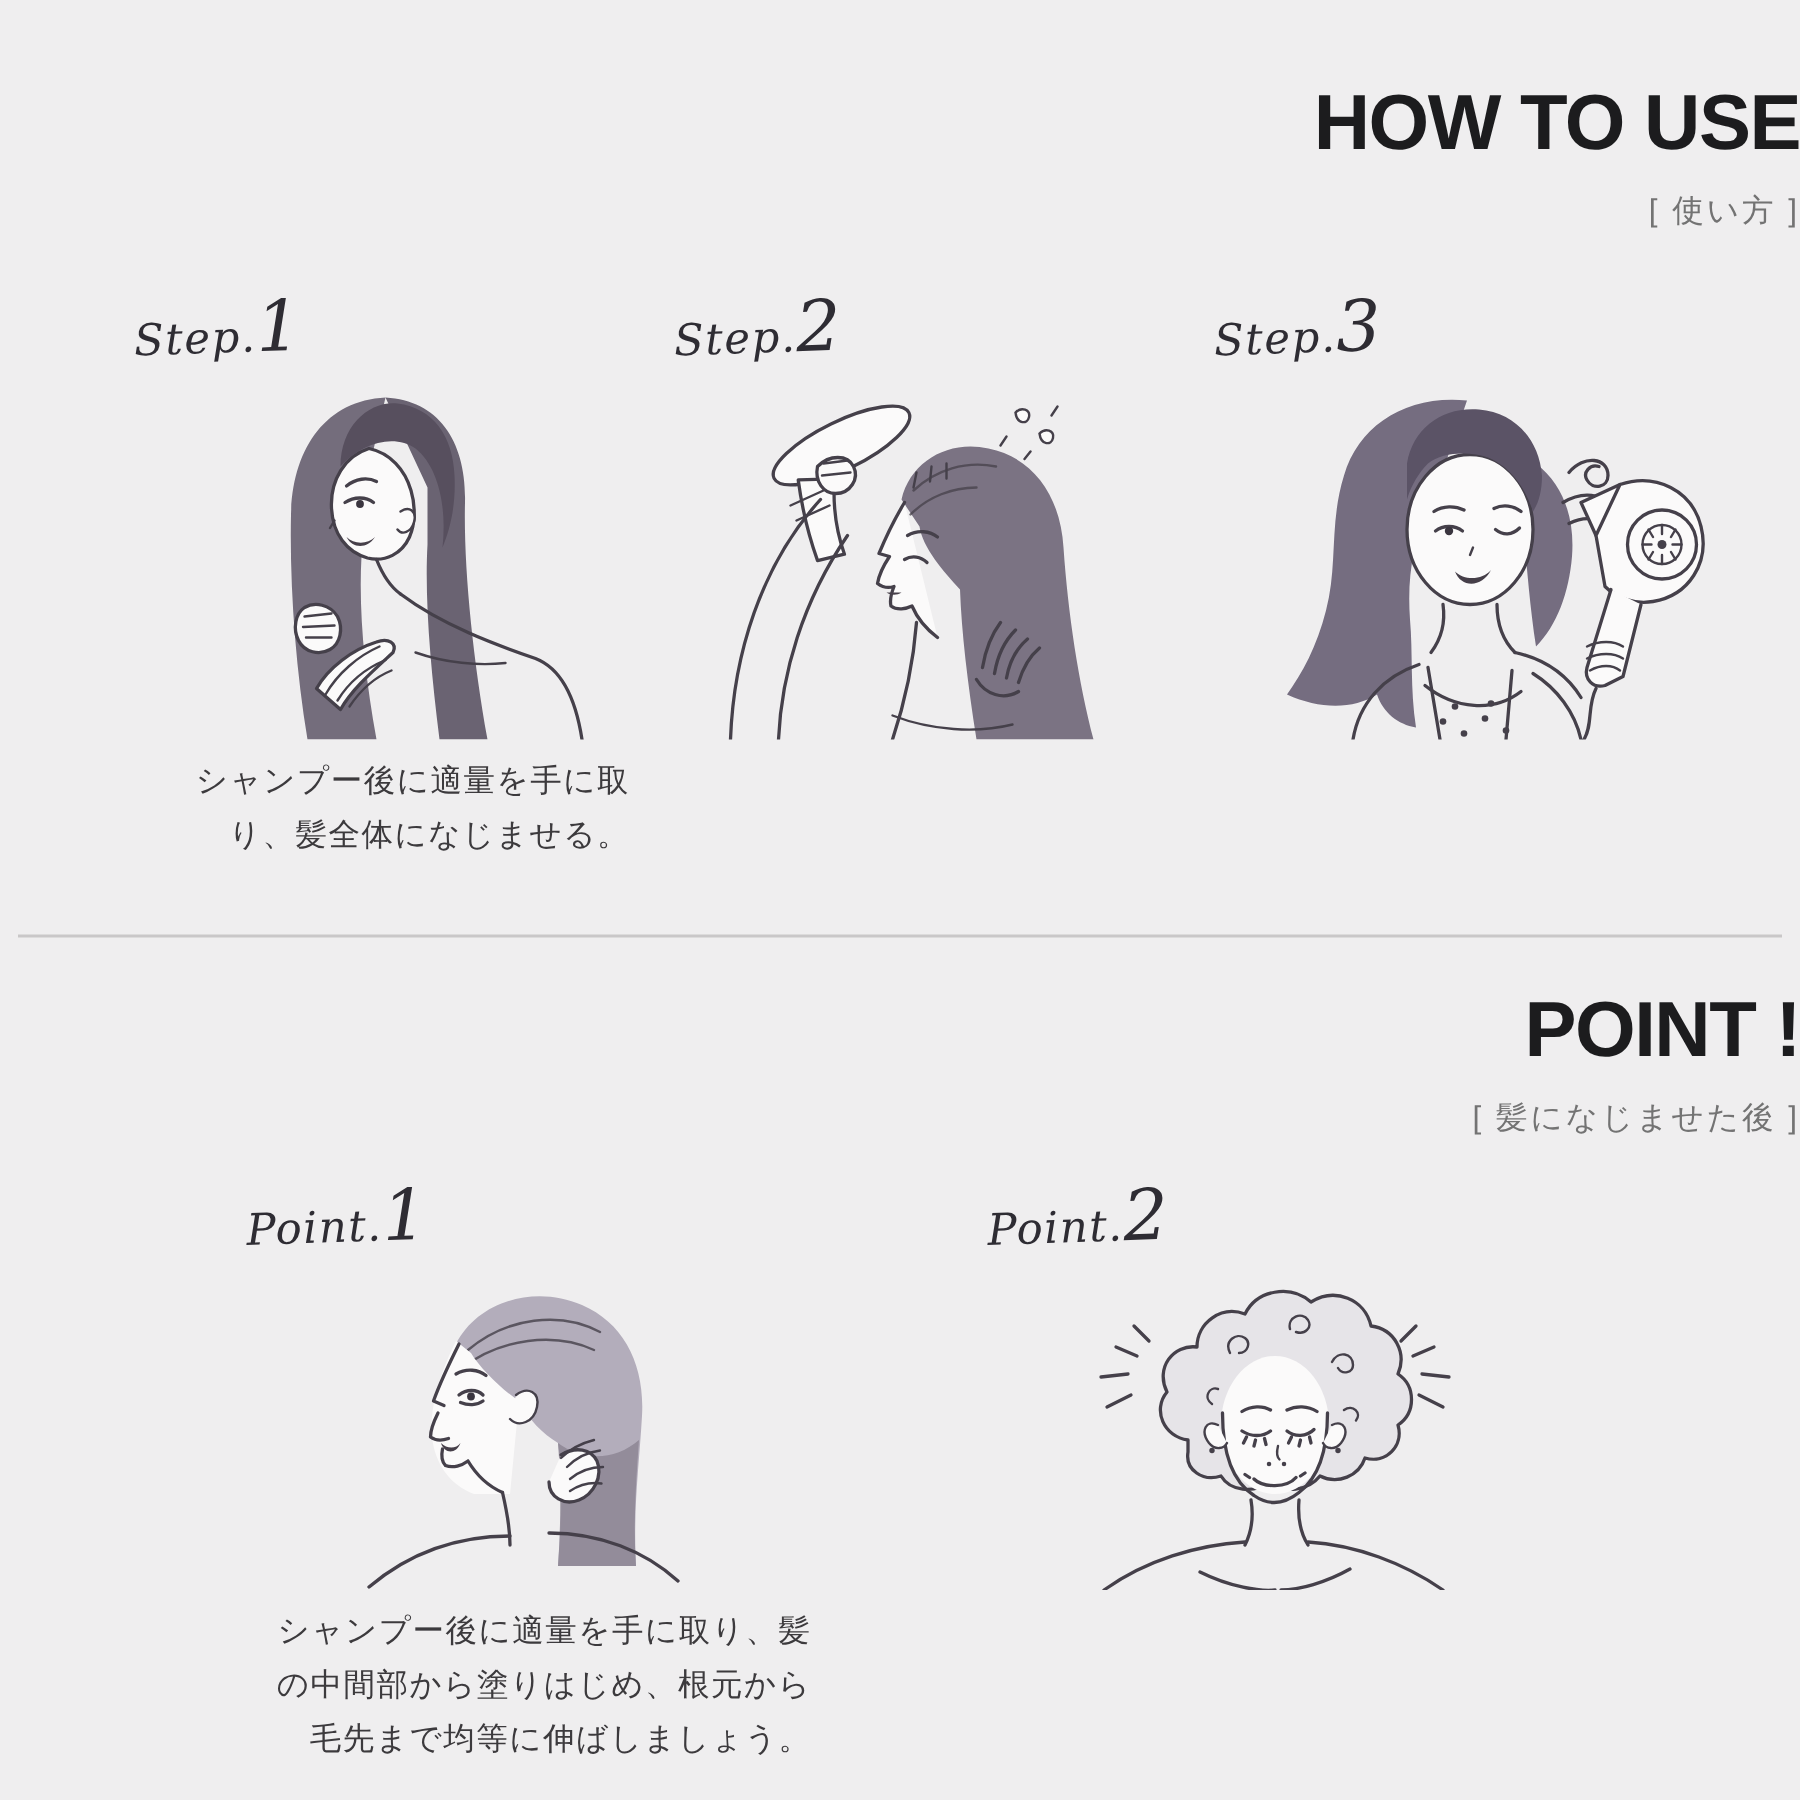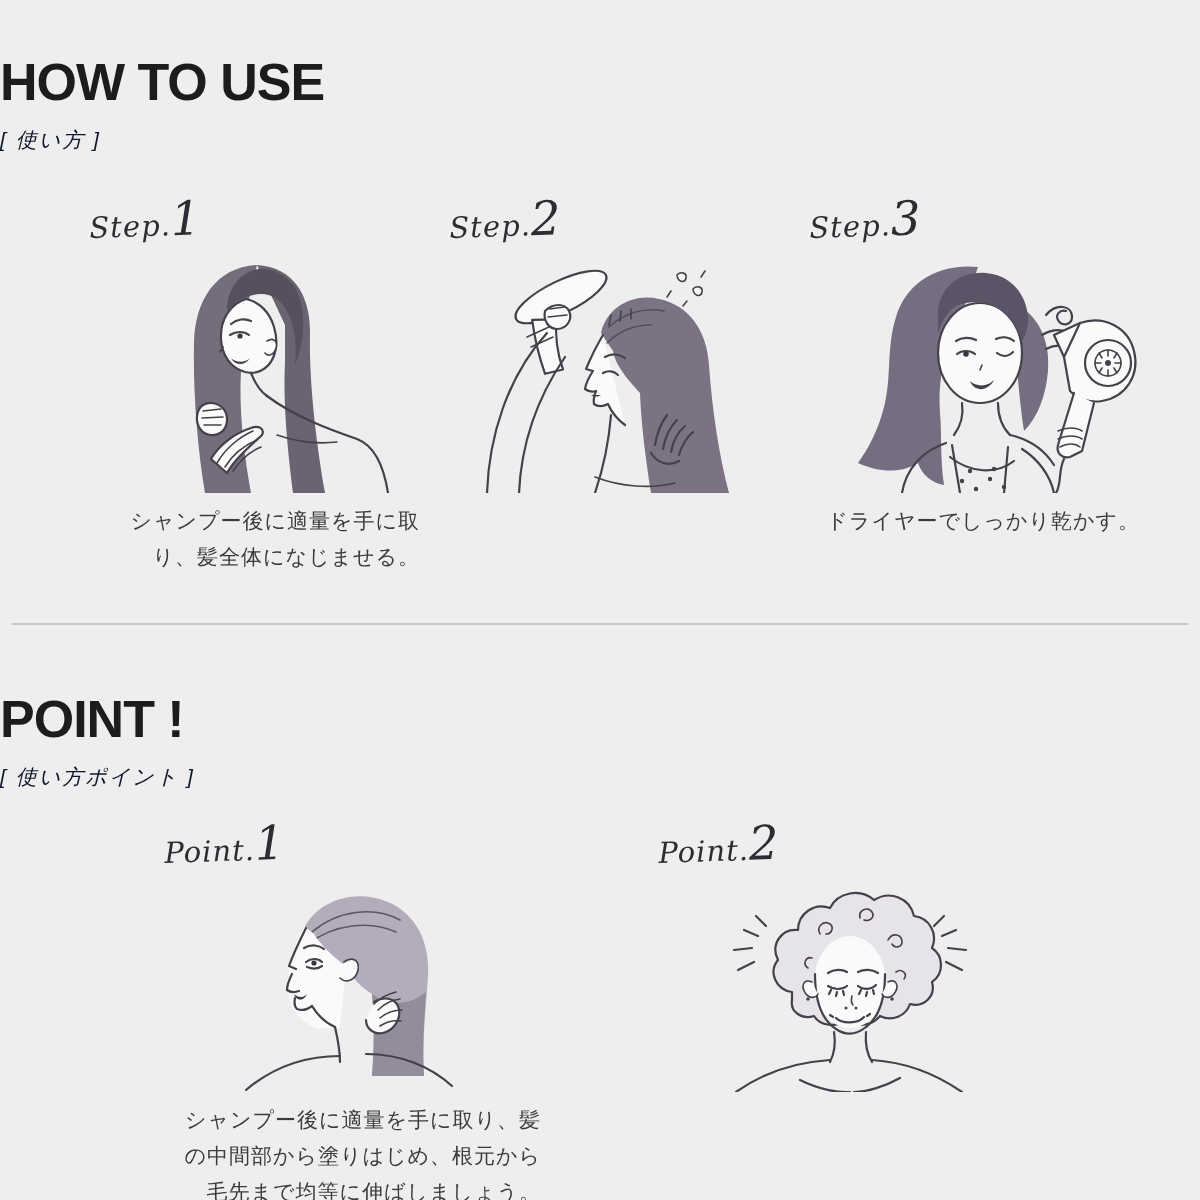--- a/index.html
+++ b/index.html
@@ -2,27 +2,27 @@
 <html><head>
 <meta charset="utf-8">
 <style>
   * { margin:0; padding:0; box-sizing:border-box; }
   html,body { background:#efeeef; }
   .page {
     width:1200px; height:1200px; margin:0 auto; overflow:hidden;
     background:#efeeef; color:#1d1d1f;
     font-family:"Liberation Sans","DejaVu Sans",sans-serif;
   }
-  .section-head { text-align:left; }
+  .section-head { text-align:right;margin-left:24px; }
   .how-to-use .section-head { padding-top:52px; }
   .big-title {
     font-size:52px; font-weight:700; letter-spacing:-1px; color:#1c1c1e;
   }
   .sub-title {
-    margin-top:14px; font-size:21px; letter-spacing:2px; color:#0f172a;font-style:italic;
+    margin-top:14px; font-size:21px; letter-spacing:2px; color:#737373;
   }
   .steps-row {
     display:flex; gap:30px; padding:0 60px 0 90px; margin-top:44px;
   }
   .step-col { flex:1; min-width:0; }
   .points-row {
     display:flex; justify-content:center; gap:118px; margin-top:32px;
   }
   .point-col { width:376px; }
   .hand-label {
@@ -39,21 +39,21 @@
   .illo svg { display:block; }
   .illo-pt { height:218px; }
   .caption {
     margin-top:10px; font-size:21px; letter-spacing:1px;
     line-height:1.72; color:#3c3a3d; text-align:right;
   }
   .divider {
     border:none; border-top:2px solid #c9c7c8;
     margin:48px 12px 0 12px;
   }
-  .point-section .section-head { padding-top:64px; }
+  .point-section .section-head { padding-top:32px; }
   .ink { stroke:#45404a; stroke-width:2.2; fill:none; stroke-linecap:round; stroke-linejoin:round; }
   .ink-thin { stroke:#45404a; stroke-width:1.6; fill:none; stroke-linecap:round; }
   .skin { fill:#fbfafa; }
 </style>
 </head>
 <body>
 
 <div class="page">
 
   <section class="how-to-use">
@@ -155,32 +155,31 @@
             <g fill="#45404a">
               <circle cx="152" cy="228" r="2.2"></circle>
                 <circle cx="166" cy="236" r="2.2"></circle>
               <circle cx="180" cy="226" r="2.2"></circle>
                 <circle cx="194" cy="234" r="2.2"></circle>
               <circle cx="160" cy="218" r="2.2"></circle>
                 <circle cx="184" cy="216" r="2.2"></circle>
             </g>
           </svg>
         </div>
-        <p class="caption">ドライヤーでしっかり乾かす。</p>
       </div>
 
     </div>
   </section>
 
   <hr class="divider">
 
   <section class="point-section">
     <div class="section-head">
       <h1 class="big-title">POINT !</h1>
-      <div class="sub-title">[ 使い方ポイント ]</div>
+      <div class="sub-title">[ 髪になじませた後 ]</div>
     </div>
 
     <div class="points-row">
 
       <div class="point-col">
         <div class="hand-label"><span>Point.</span><span class="num">1</span></div>
         <div class="illo illo-pt">
           <svg width="330" height="214" viewBox="0 0 330 214">
             <path d="M116 50 C130 22 168 10 200 24 C228 36 242 64 240 98 C238 132 234 160 236 198 L184 198 C186 170 188 142 184 116 C174 110 164 100 158 88 C146 82 134 74 126 64 Z" fill="#b3adbb"></path>
             <path d="M184 116 C186 142 186 170 184 198 L236 198 C234 170 236 142 238 114 C222 128 200 128 184 116 Z" fill="#8d8694" opacity="0.85"></path>

